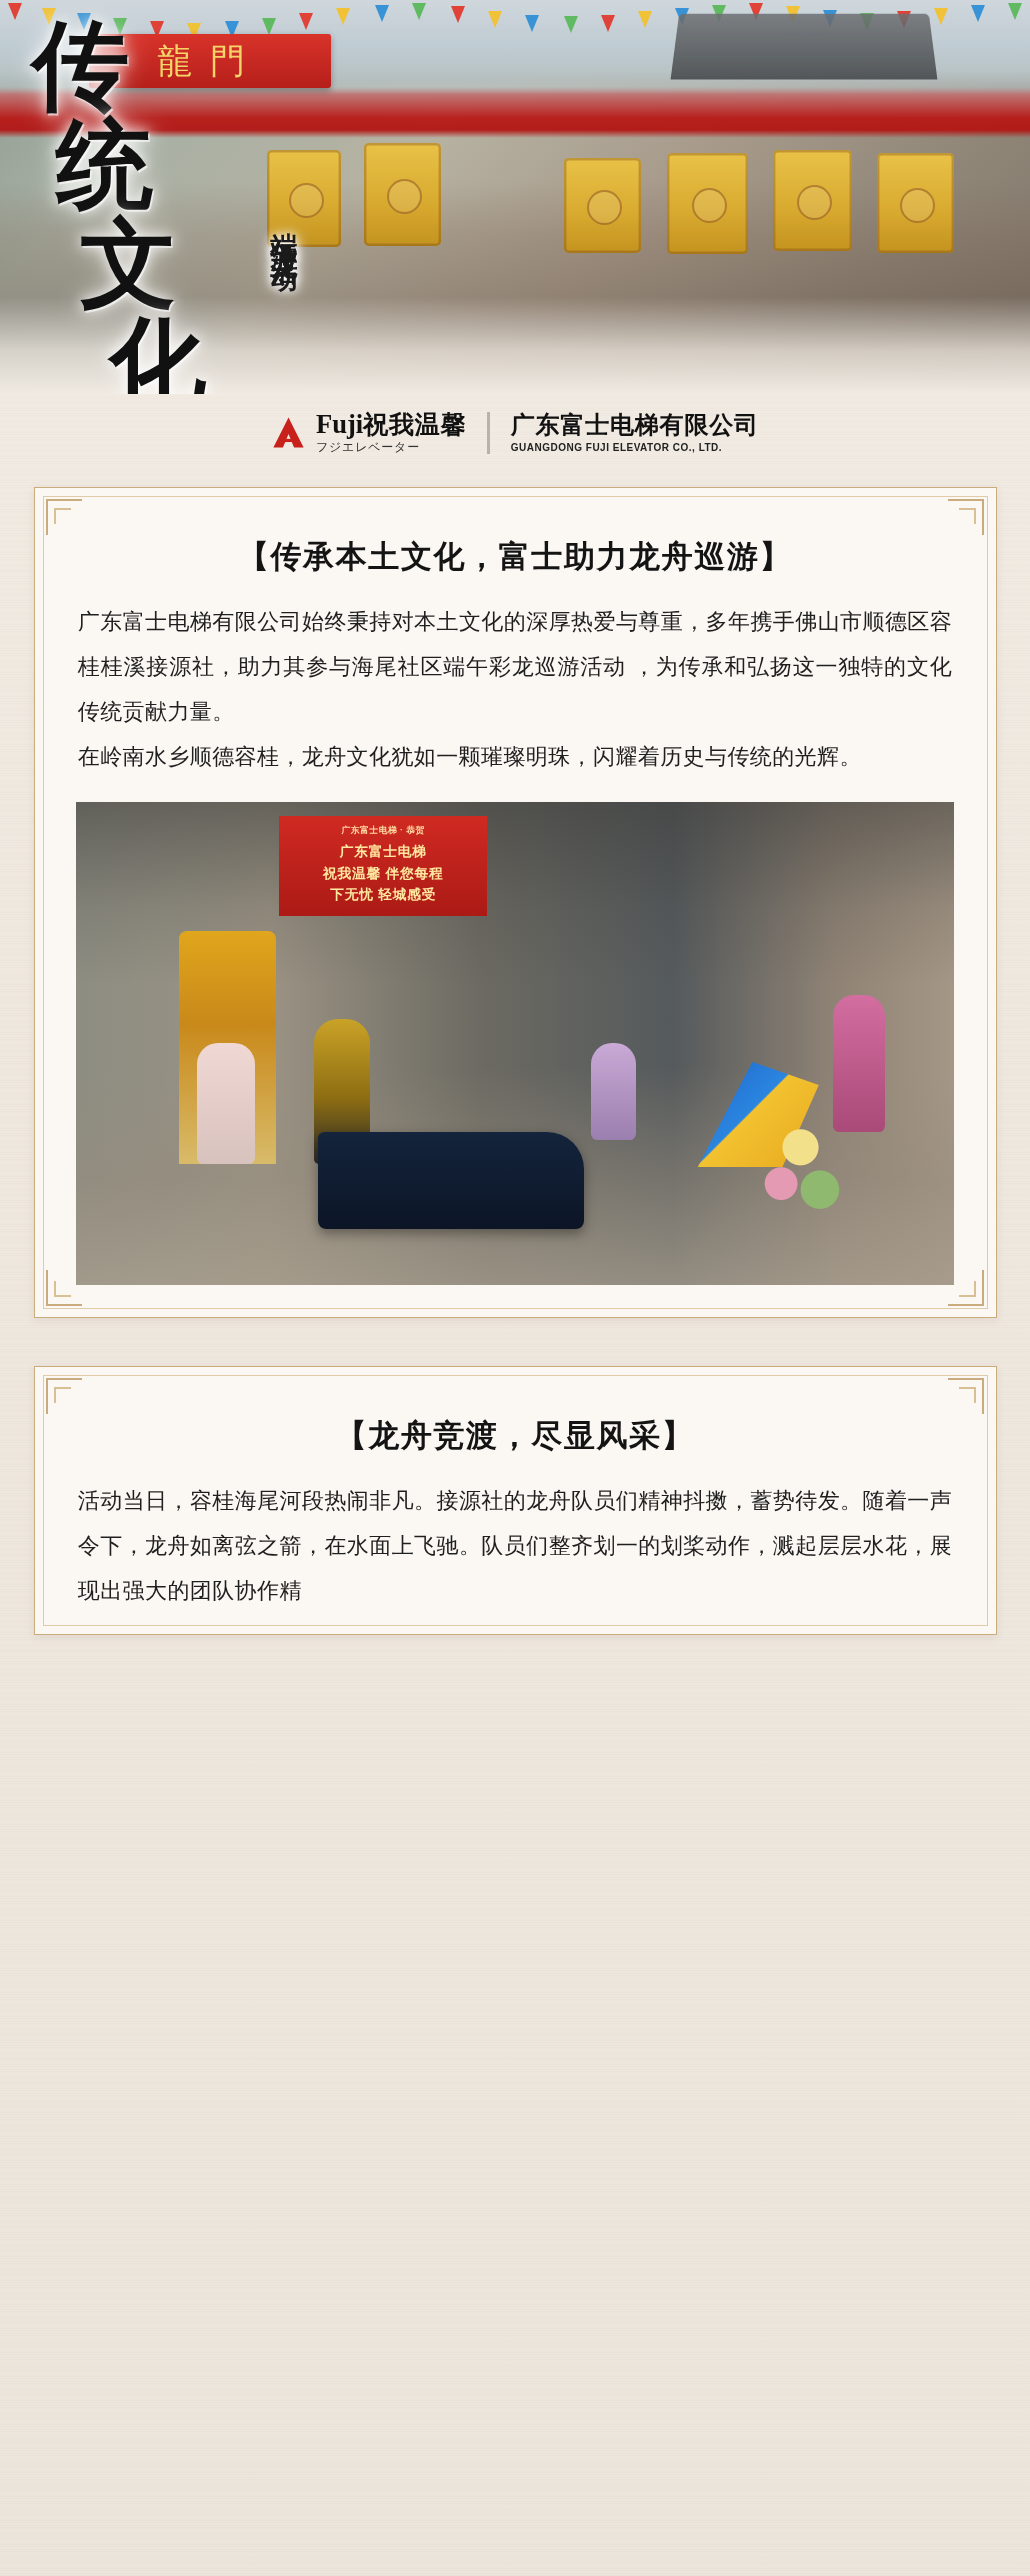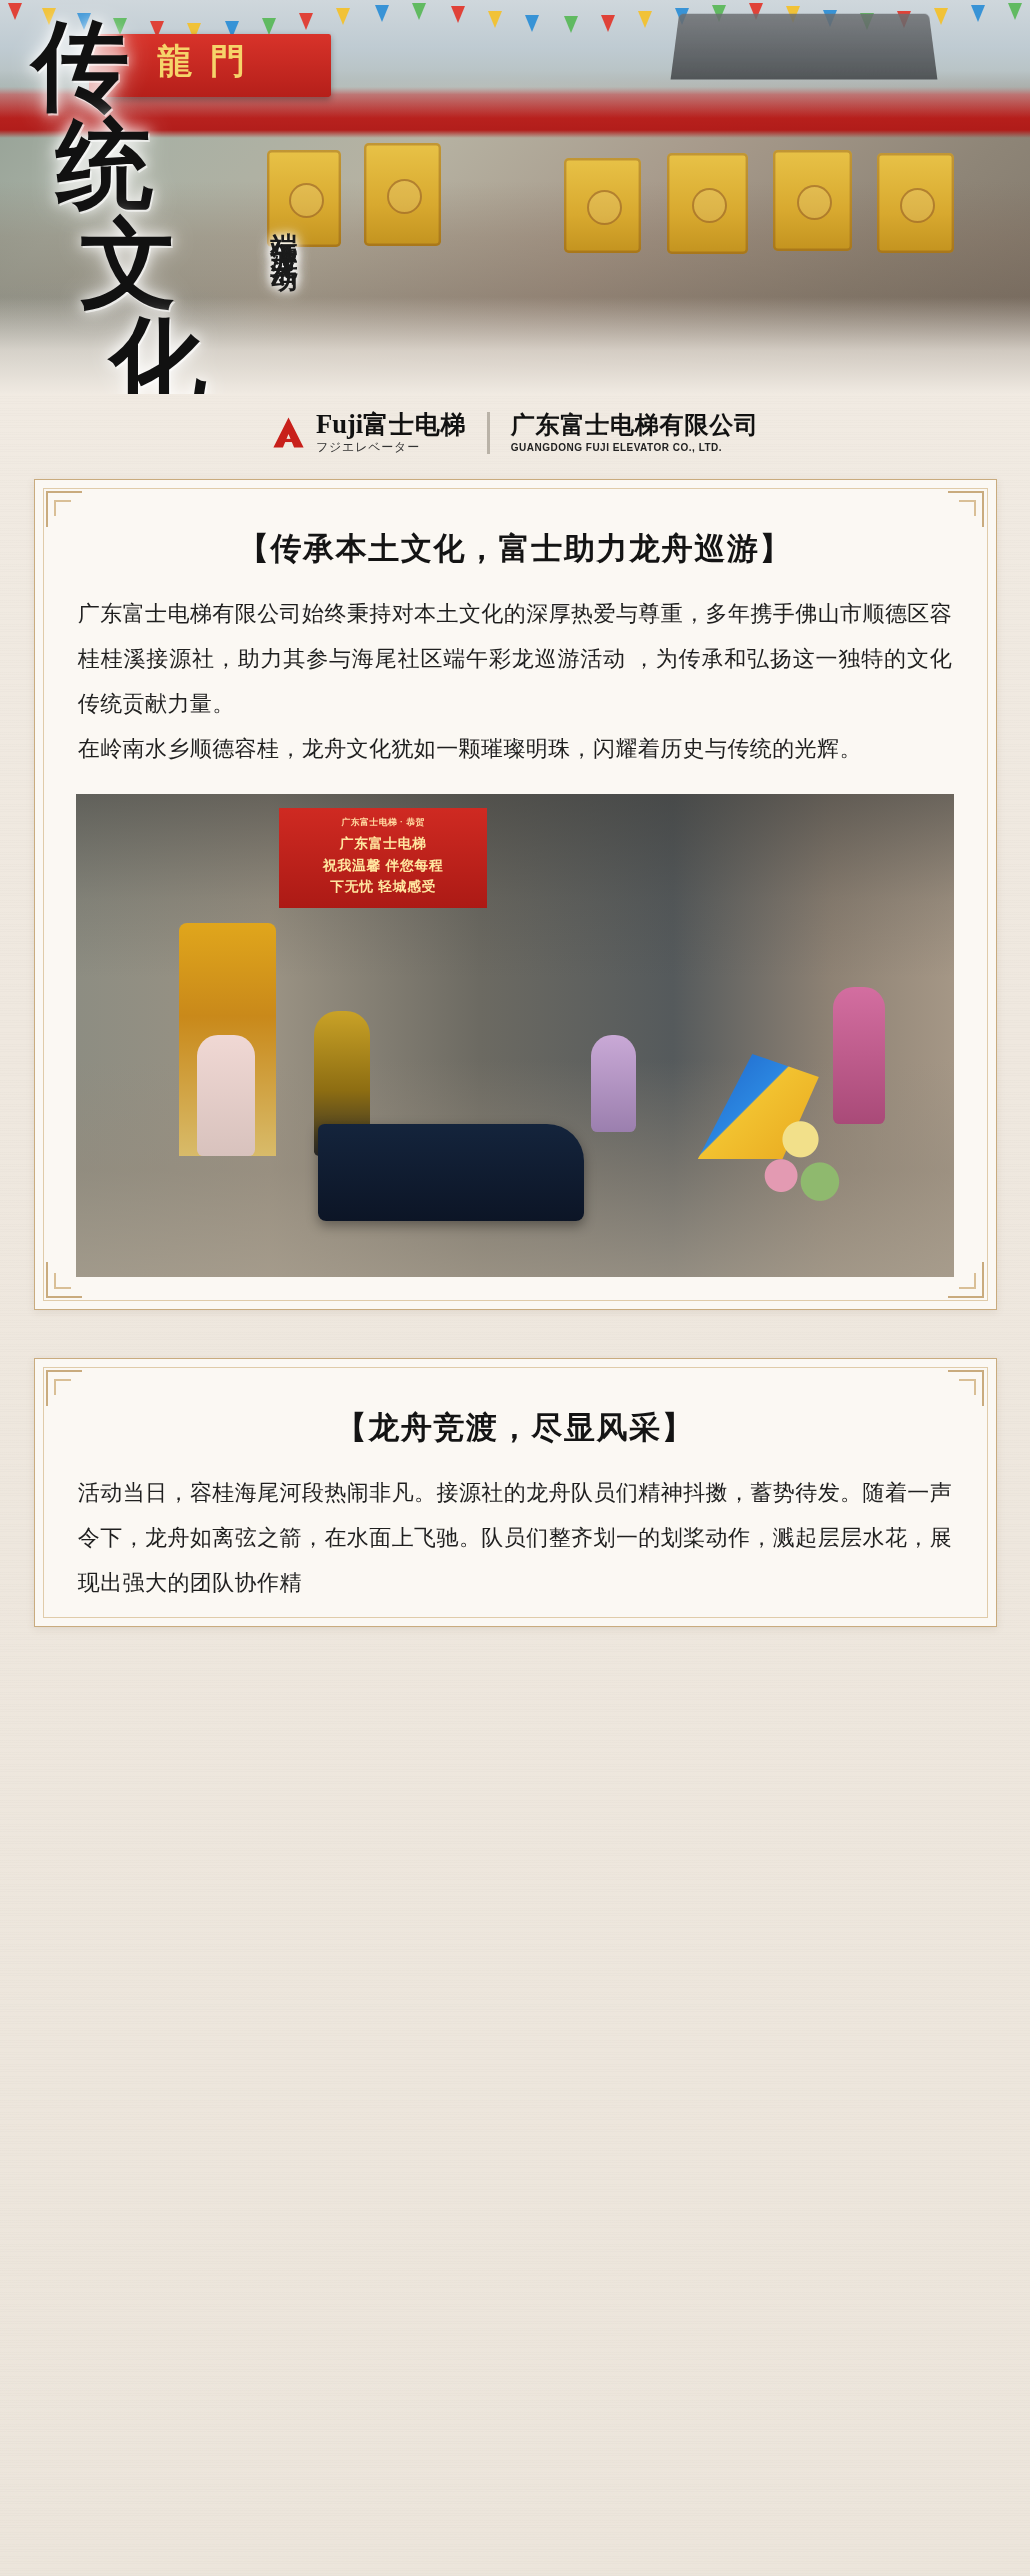--- a/index.html
+++ b/index.html
@@ -91,25 +91,25 @@
     letter-spacing: 3.2px;
     display: flex;
     align-items: center;
     justify-content: center;
     white-space: nowrap;
     overflow: hidden;
   }
   .banner-gate {
     position: absolute;
     left: 89px; top: 34px;
-    width: 242px; height: 63px;
+    width: 242px; height: 54px;
     background: linear-gradient(180deg,#d8332a,#b51f1a);
     color: #f6d46a;
     font-size: 35px;
-    font-weight: bold;
+    font-weight: normal;
     letter-spacing: 17.7px;
     text-align: center;
     line-height: 53px;
     border-radius: 2.4px;
     box-shadow: 0 2.4px 6.4px rgba(0,0,0,.3);
   }
   .hero-fade {
     position: absolute;
     left: 0; bottom: 0; width: 1030px; height: 97px;
     background: linear-gradient(180deg, rgba(240,234,226,0) 0%, rgba(240,234,226,.75) 55%, #f0eae2 100%);
@@ -379,33 +379,33 @@
   <div class="brandbar">
     <div class="brand-left">
       <span class="fuji-mark">
         <svg width="35" height="35" viewBox="0 0 44 44" aria-hidden="true">
           <polygon points="22,3 41,41 29,41 22,24 15,41 3,41" fill="#c8201b"></polygon>
           <rect x="16" y="30" width="12" height="4" fill="#c8201b"></rect>
         </svg>
       </span>
       <span class="fuji-text">
         <span>
-          <span class="fuji-en">Fuji</span><span class="fuji-cn">富士电梯</span>
+          <span class="fuji-en">Fuji</span><span class="fuji-cn">祝我温馨</span>
         </span>
         <span class="fuji-jp" style="display:block;">フジエレベーター</span>
       </span>
     </div>
     <div class="brand-sep"></div>
     <div class="brand-right">
       <div class="brand-cn">广东富士电梯有限公司</div>
       <div class="brand-en">GUANGDONG FUJI ELEVATOR CO., LTD.</div>
     </div>
   </div>
 
-  <div class="card" style="margin-top:8px;">
+  <div class="card" style="margin-top:16px;">
     <div class="card-inner-line"></div>
     <div class="corner tl"></div>
     <div class="corner tr"></div>
     <div class="corner bl"></div>
     <div class="corner br"></div>
 
     <div class="card-heading">【传承本土文化，富士助力龙舟巡游】</div>
 
     <div class="card-body">
       <p>广东富士电梯有限公司始终秉持对本土文化的深厚热爱与尊重，多年携手佛山市顺德区容桂桂溪接源社，助力其参与海尾社区端午彩龙巡游活动 ，为传承和弘扬这一独特的文化传统贡献力量。</p>

